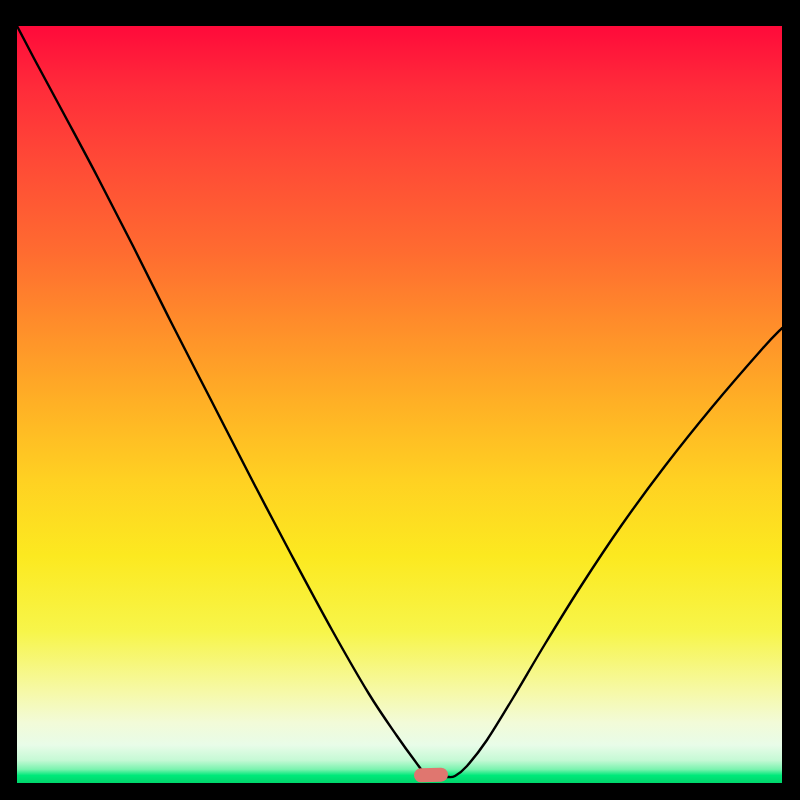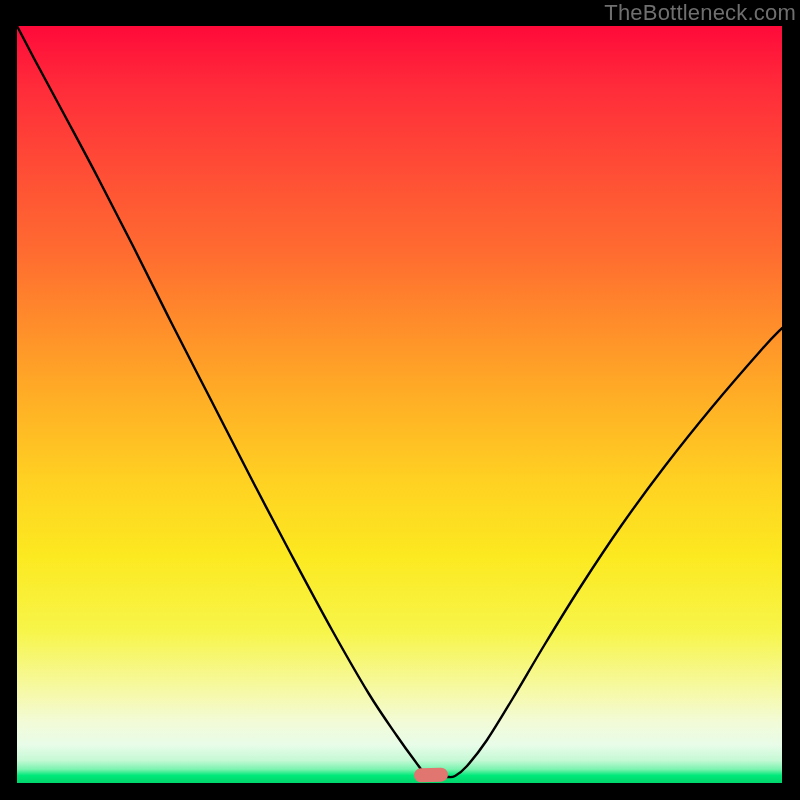--- a/index.html
+++ b/index.html
@@ -69,21 +69,20 @@
     font-family: Arial, Helvetica, sans-serif;
     font-size: 22px;
     letter-spacing: 0.2px;
     user-select: none;
   }
 </style>
 </head>
 <body>
 
 <div class="outer">
-  <div class="watermark">TheBottleneck.com</div>
 
   <div class="plot">
     <div class="gradient"></div>
 
     <svg class="curve" viewBox="0 0 765 757" preserveAspectRatio="none">
       <path id="curve-path" fill="none" stroke="#000" stroke-width="2.4" stroke-linecap="round" stroke-linejoin="round" d="M 0,0 C 3.3333333333333335,6.333333333333333 12,23 20,38 C 28,53 38,71.33333333333333 48,90 C 58,108.66666666666667 68.66666666666667,128.33333333333334 80,150 C 91.33333333333333,171.66666666666666 103.66666666666667,195.66666666666666 116,220 C 128.33333333333334,244.33333333333334 141,270.3333333333333 154,296 C 167,321.6666666666667 180.66666666666666,348 194,374 C 207.33333333333334,400 220.5,426 234,452 C 247.5,478 261.5,504.6666666666667 275,530 C 288.5,555.3333333333334 302.1666666666667,581 315,604 C 327.8333333333333,627 341.1666666666667,650.3333333333334 352,668 C 362.8333333333333,685.6666666666666 372.3333333333333,698.8333333333334 380,710 C 387.6666666666667,721.1666666666666 393,728.3333333333334 398,735 C 403,741.6666666666666 406.3333333333333,747.3333333333334 410,750 C 413.6666666666667,752.6666666666666 416.6666666666667,750.8333333333334 420,751 C 423.3333333333333,751.1666666666666 427,751.1666666666666 430,751 C 433,750.8333333333334 434.6666666666667,751.8333333333334 438,750 C 441.3333333333333,748.1666666666666 444.6666666666667,746 450,740 C 455.3333333333333,734 462.3333333333333,725.3333333333334 470,714 C 477.6666666666667,702.6666666666666 486.3333333333333,688 496,672 C 505.6666666666667,656 516.6666666666666,636.6666666666666 528,618 C 539.3333333333334,599.3333333333334 551.3333333333334,579.6666666666666 564,560 C 576.6666666666666,540.3333333333334 590,520 604,500 C 618,480 632.6666666666666,460 648,440 C 663.3333333333334,420 679.6666666666666,399.6666666666667 696,380 C 712.3333333333334,360.3333333333333 734.5,335 746,322 C 757.5,309 761.8333333333334,305.3333333333333 765,302"></path>
     </svg>
 
     <div class="marker" id="marker" style="left: 414px; top: 749px; background: rgb(224, 118, 111);"></div>
   </div>

